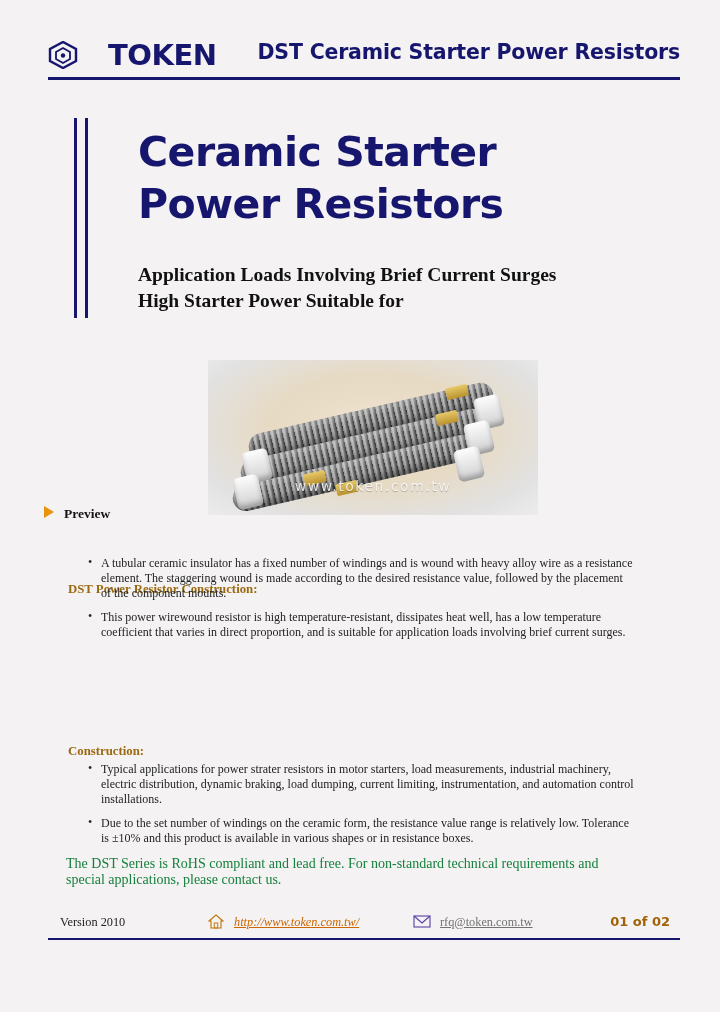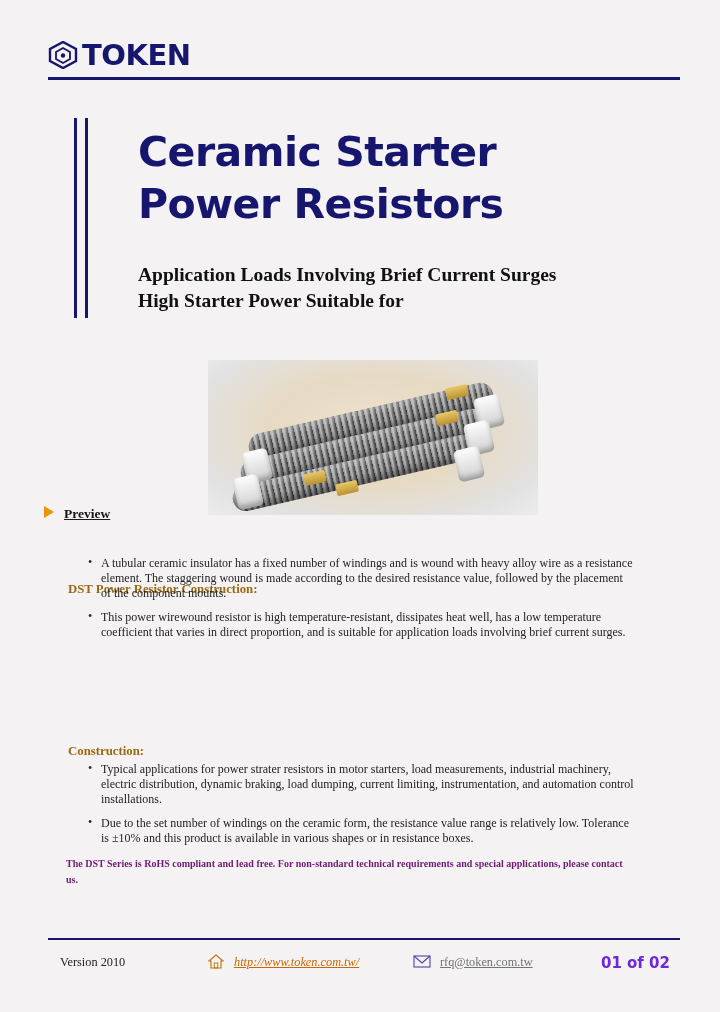--- a/index.html
+++ b/index.html
@@ -29,20 +29,21 @@
     top: 36px;
     width: 632px;
     height: 46px;
   }
   .logo-wrap {
     position: absolute;
     left: 0;
     top: 2px;
     display: flex;
     align-items: center;
+    gap: 26px;
   }
   .logo-mark {
     width: 30px;
     height: 28px;
     margin-right: 4px;
   }
   .logo-text {
     font-family: "DejaVu Sans", sans-serif;
     font-weight: bold;
     font-size: 29px;
@@ -169,21 +170,20 @@
     letter-spacing: 1.5px;
     text-shadow: 0 1px 1px rgba(0,0,0,0.25);
   }
 
   
   .preview-row {
     position: absolute;
     left: 44px;
     top: 506px;
     display: flex;
-    text-decoration: underline;
   }
   .tri-marker {
     width: 0;
     height: 0;
     border-left: 10px solid #e8940d;
     border-top: 6px solid transparent;
     border-bottom: 6px solid transparent;
     margin-right: 10px;
   }
   .preview-label {
@@ -238,39 +238,38 @@
     width: 546px;
   }
   .list-applications li { margin-bottom: 4px; }
 
   .closing {
     position: absolute;
     left: 66px;
     top: 856px;
     width: 570px;
     font-family: "Liberation Serif", serif;
-    font-size: 10px;
+    font-size: 14px;
     line-height: 15.5px;
-    color: #701a75;
-    font-weight: bold;
+    color: #15803d;
   }
 
   
   .footer-rule {
     position: absolute;
     left: 48px;
     top: 938px;
     width: 632px;
     height: 1.5px;
     background: #16166e;
   }
   .footer {
     position: absolute;
     left: 48px;
-    top: 952px;
+    top: 912px;
     width: 632px;
     height: 24px;
     font-family: "Liberation Serif", serif;
     font-size: 12.3px;
     color: #232323;
     text-align: right;
   }
   .footer .version {
     position: absolute;
     left: 12px;
@@ -300,40 +299,41 @@
     top: 3px;
     color: #737373;
     text-decoration: underline;
   }
   .footer .pagenum {
     position: absolute;
     right: 10px;
     top: 2px;
     font-family: "DejaVu Sans", sans-serif;
     font-weight: bold;
-    font-size: 15px;
-    color: #6d28d9;
+    font-size: 13px;
+    color: #a16207;
   }
 </style>
 </head>
 <body>
 
 <div class="page">
 
   <div class="header">
     <div class="logo-wrap">
       <span class="logo-mark">
         <svg width="30" height="28" viewBox="0 0 30 28">
           <polygon points="15,1 28,8 28,20 15,27 2,20 2,8" fill="none" stroke="#16166e" stroke-width="2.4"></polygon>
           <polygon points="15,7 22,11 22,18 15,22 8,18 8,11" fill="none" stroke="#16166e" stroke-width="1.8"></polygon>
           <circle cx="15" cy="14.5" r="2.2" fill="#16166e"></circle>
         </svg>
       </span>
       <span class="logo-text">TOKEN</span>
     </div>
+    <div class="header-title">DST Ceramic Starter Power Resistors</div>
     <div class="header-rule"></div>
   </div>
 
   <div class="title-bars">
     <div class="b1"></div>
       <div class="b2"></div>
   </div>
   <div class="big-title">
     <div>Ceramic Starter</div>
     <div>Power Resistors</div>
@@ -349,20 +349,21 @@
     <div class="resistor res-c"></div>
     <div class="cap cap1"></div>
     <div class="cap cap2"></div>
     <div class="cap cap3"></div>
     <div class="cap cap4"></div>
     <div class="cap cap5"></div>
     <div class="tab tab1"></div>
     <div class="tab tab2"></div>
     <div class="tab tab3"></div>
     <div class="tab tab4"></div>
+    <div class="watermark">www.token.com.tw</div>
   </div>
 
   <div class="preview-row">
     <span class="tri-marker"></span>
     <span class="preview-label">Preview</span>
   </div>
 
   <div class="section-head sh-construction">DST Power Resistor Construction:</div>
   <ul class="bullets list-construction">
     <li>A tubular ceramic insulator has a fixed number of windings and is wound with heavy alloy wire as a resistance element. The staggering wound is made according to the desired resistance value, followed by the placement of the component mounts.</li>

